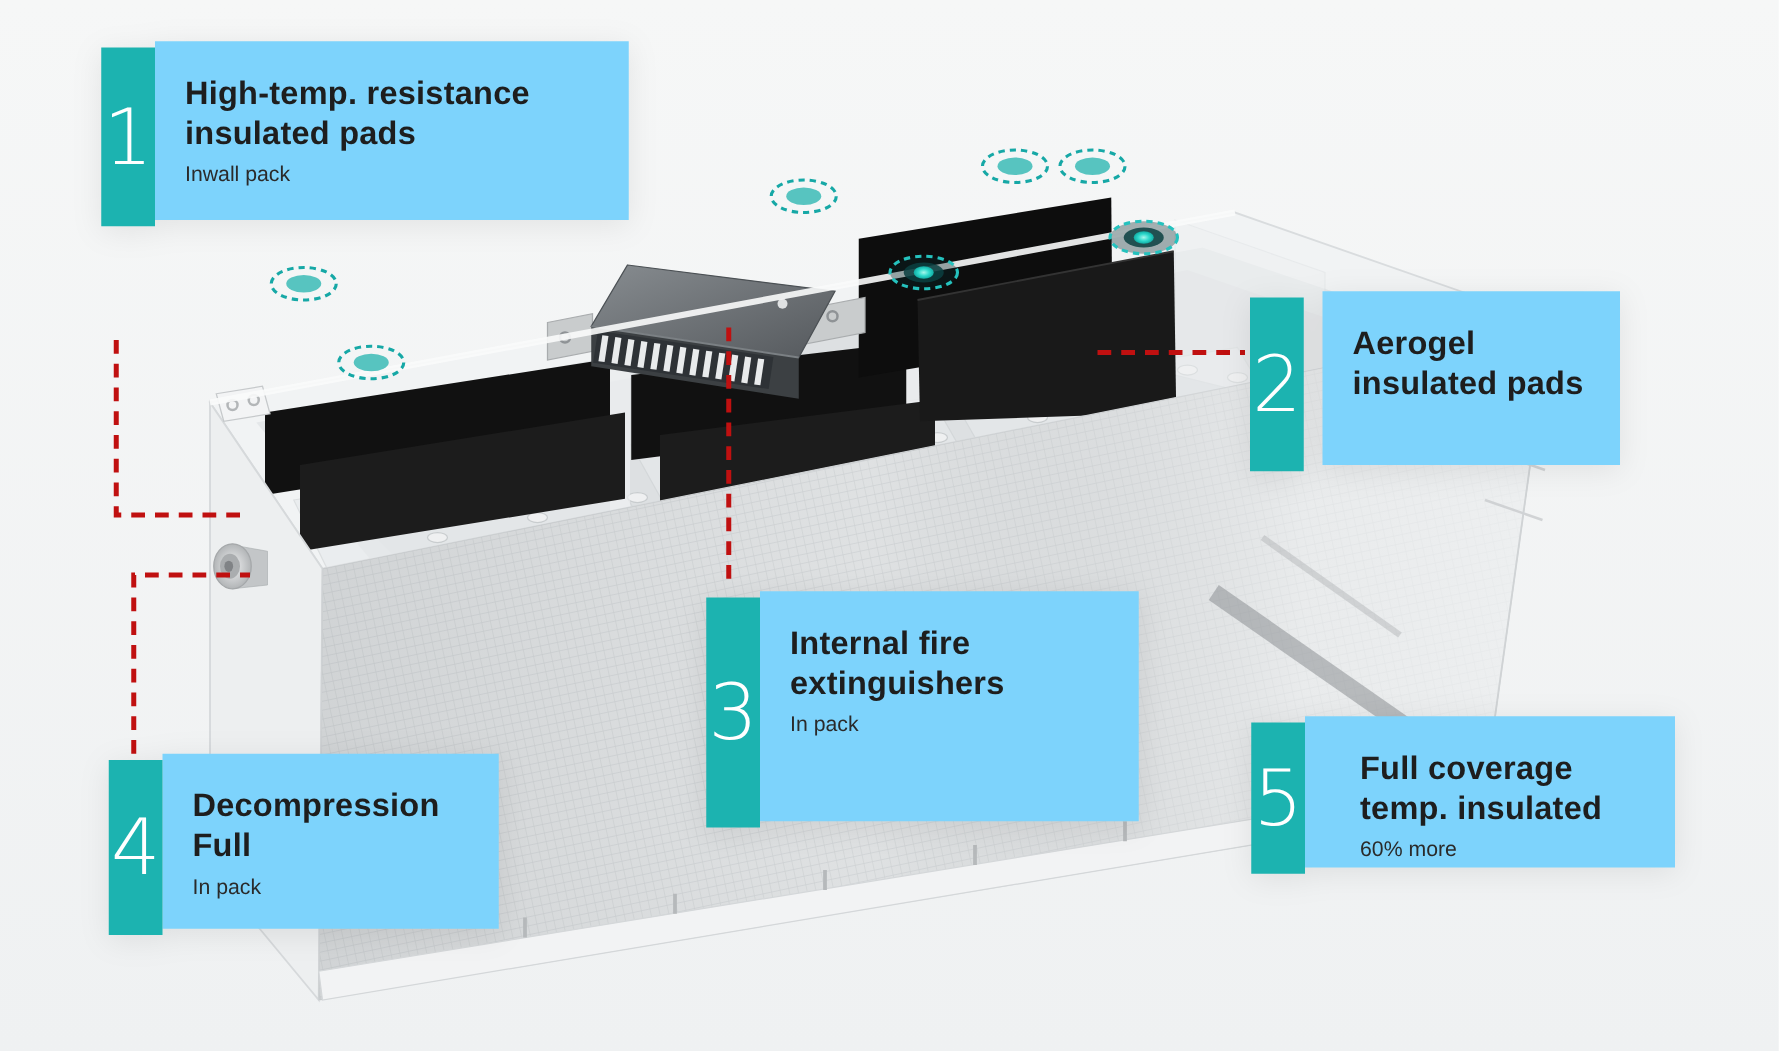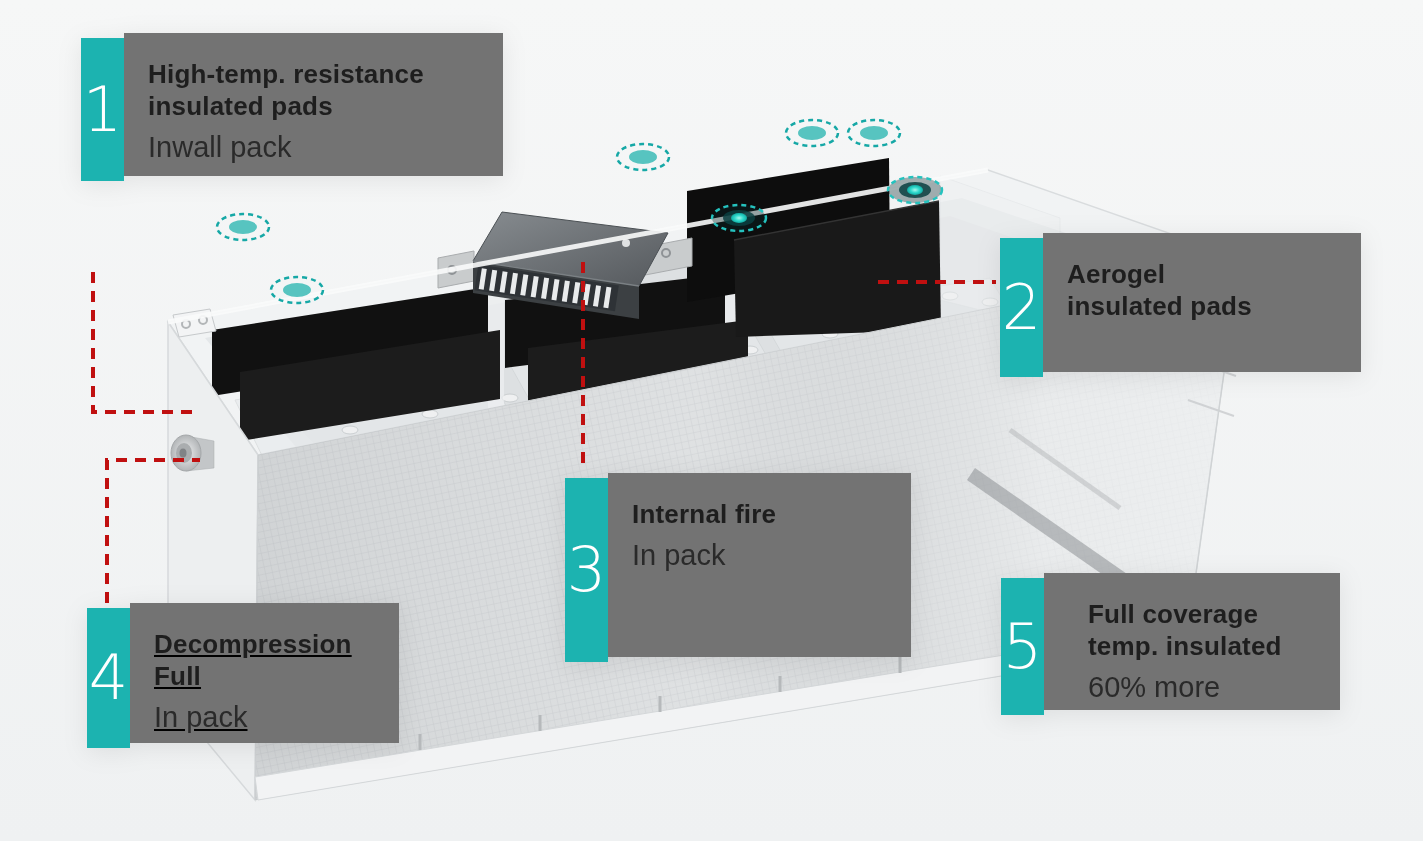--- a/index.html
+++ b/index.html
@@ -17,28 +17,28 @@
     filter:drop-shadow(0 4px 12px rgba(0,0,0,.08));
   }
   .num{
     width:43px;flex:0 0 43px;background:#1cb3b0;color:#ffffff;
     display:flex;align-items:center;justify-content:center;
     font-size:62px;font-weight:300;line-height:1;
     position:relative;top:5px;
     font-family:"DejaVu Sans",sans-serif;
   }
   .card{
-    background:#737373;box-sizing:border-box;
+    background:#7dd3fc;box-sizing:border-box;
     padding:25px 16px 0 24px;
   }
   .c-title{
     font-size:26px;line-height:1.24;font-weight:700;color:#1e1e1e;letter-spacing:.2px;
   }
   .c-sub{
-    font-size:29px;line-height:1.3;color:#2a2a2a;margin-top:7px;
+    font-size:17px;line-height:1.3;color:#2a2a2a;margin-top:7px;
   }
 </style>
 </head>
 <body>
 
 <div class="stage">
 
   <svg class="layer" viewBox="0 0 1423 841">
     <defs>
       <pattern id="mesh" width="7" height="7" patternUnits="userSpaceOnUse" patternTransform="rotate(-12)">
@@ -222,52 +222,53 @@
       <div class="c-title">
         <span>High-temp. resistance</span><br>
         <span>insulated pads</span>
       </div>
       <div class="c-sub">Inwall pack</div>
     </div>
   </div>
 
   <div class="callout" style="left:1000px;top:233px;">
     <div class="num">2</div>
-    <div class="card" style="width:318px;height:139px;">
+    <div class="card" style="width:238px;height:139px;margin-left:15px;">
       <div class="c-title">
         <span>Aerogel</span><br>
         <span>insulated pads</span>
       </div>
     </div>
   </div>
 
   <div class="callout" style="left:565px;top:473px;">
     <div class="num">3</div>
     <div class="card" style="width:303px;height:184px;">
       <div class="c-title">
         <span>Internal fire</span><br>
+        <span>extinguishers</span>
       </div>
       <div class="c-sub">In pack</div>
     </div>
   </div>
 
   <div class="callout" style="left:87px;top:603px;">
     <div class="num">4</div>
-    <div class="card" style="width:269px;height:140px;text-decoration:underline;">
+    <div class="card" style="width:269px;height:140px;">
       <div class="c-title">
         <span>Decompression</span><br>
         <span>Full</span>
       </div>
       <div class="c-sub">In pack</div>
     </div>
   </div>
 
   <div class="callout" style="left:1001px;top:573px;">
     <div class="num">5</div>
-    <div class="card" style="width:296px;height:137px;padding-left:44px;">
+    <div class="card" style="width:296px;height:121px;padding-left:44px;">
       <div class="c-title">
         <span>Full coverage</span><br>
         <span>temp. insulated</span>
       </div>
       <div class="c-sub">60% more</div>
     </div>
   </div>
 
 </div>
 

